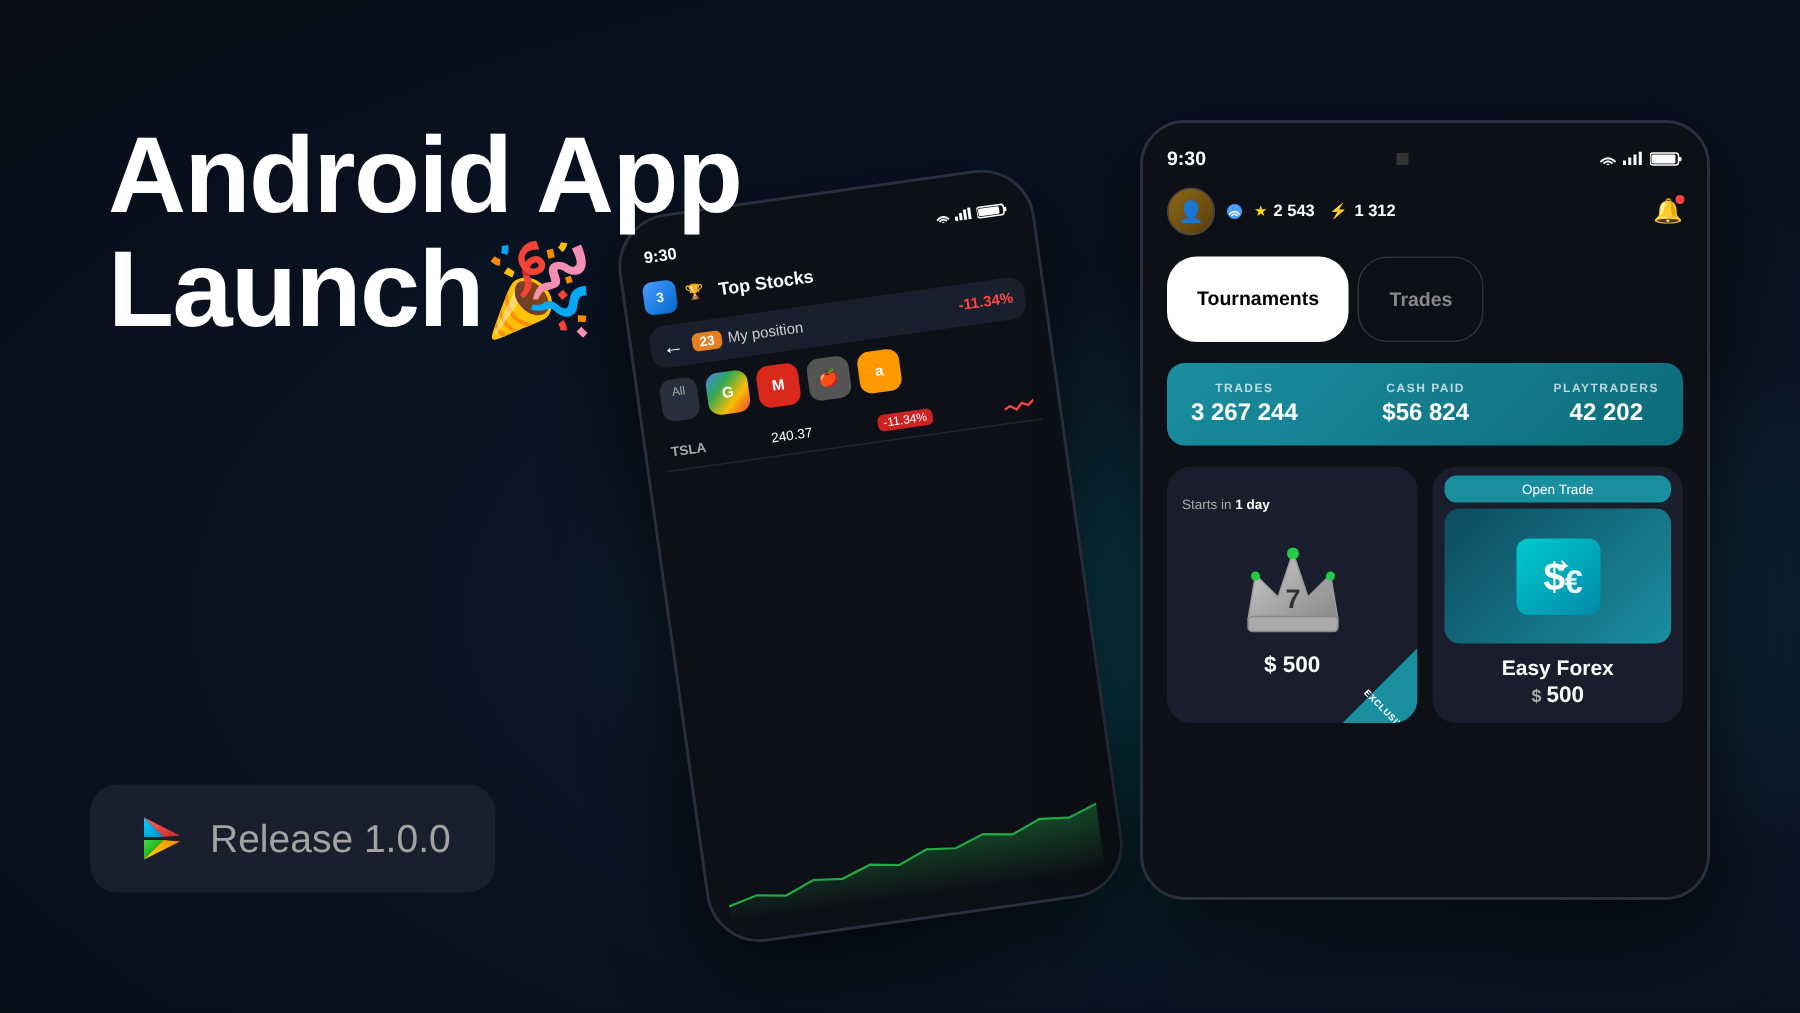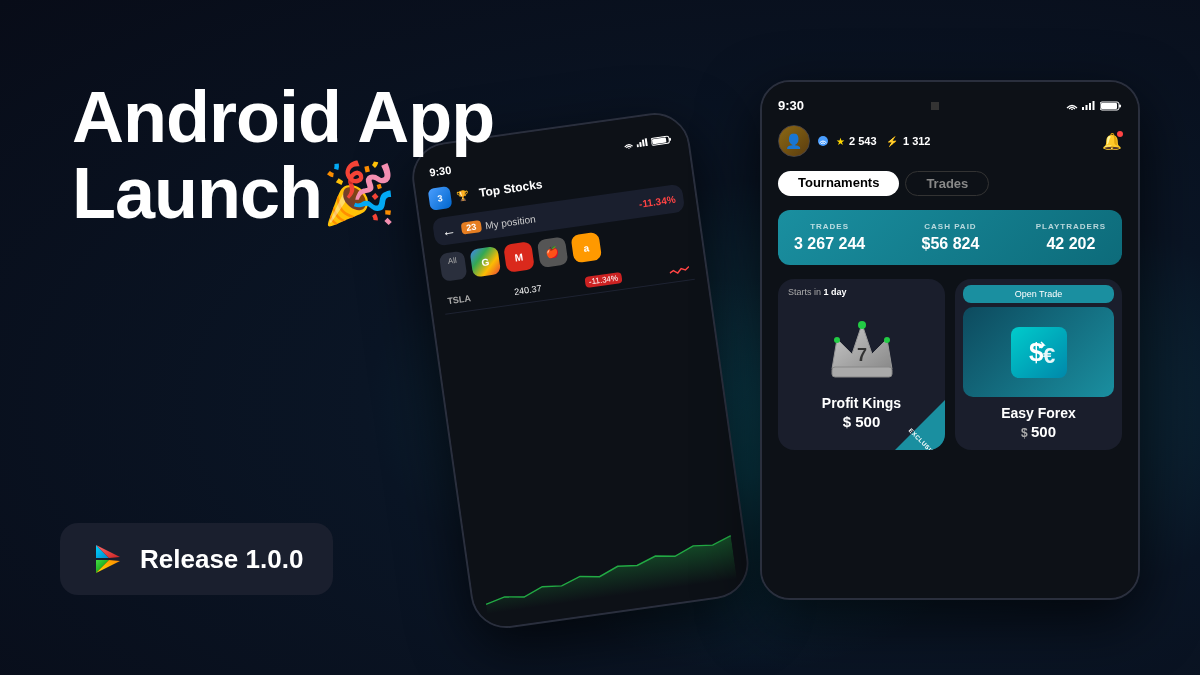--- a/index.html
+++ b/index.html
@@ -69,22 +69,22 @@
       gap: 14px;
     }
 
     .play-icon {
       width: 36px;
       height: 36px;
     }
 
     .release-text {
       font-size: 26px;
-      font-weight: 700;
-      color: #ffffff;
+      font-weight: 400;
+      color: #a3a3a3;
     }
 
     
     .phone-left {
       position: absolute;
       left: 480px;
       top: 120px;
       width: 280px;
       height: 490px;
       background: #111420;
@@ -340,21 +340,21 @@
       margin-left: auto;
     }
 
     .tabs-row {
       display: flex;
       gap: 6px;
       margin-bottom: 14px;
     }
 
     .tab-btn {
-      padding: 4px 20px;
+      padding: 20px 20px;
       border-radius: 20px;
       font-size: 13px;
       font-weight: 600;
       cursor: pointer;
     }
 
     .tab-active {
       background: #ffffff;
       color: #000000;
     }
@@ -402,21 +402,21 @@
 
     .tournament-card {
       flex: 1;
       background: #1a1e2c;
       border-radius: 16px;
       overflow: hidden;
       position: relative;
     }
 
     .starts-in-label {
-      padding: 8px 10px 4px;
+      padding: 20px 10px 4px;
       font-size: 9px;
       color: #aaa;
     }
 
     .starts-in-value {
       color: #ffffff;
       font-weight: 600;
     }
 
     .tournament-image {
@@ -710,21 +710,20 @@
 
             <rect x="10" y="58" width="60" height="10" rx="3" fill="#aaaaaa" stroke="#888" stroke-width="1"></rect>
 
             <text x="40" y="52" text-anchor="middle" font-size="18" font-weight="bold" fill="#333">7</text>
 
             <circle cx="40" cy="16" r="4" fill="#22cc44"></circle>
             <circle cx="15" cy="31" r="3" fill="#22cc44"></circle>
             <circle cx="65" cy="31" r="3" fill="#22cc44"></circle>
           </svg>
         </div>
-        <div class="tournament-name">Profit Kings</div>
         <div class="tournament-price">$ 500</div>
 
         <div style="position:absolute;bottom:0;right:0;width:0;height:0;
           border-left:50px solid transparent;
           border-bottom:50px solid #1a8fa0;
           "></div>
         <div style="position:absolute;bottom:4px;right:2px;
           color:white;font-size:6px;font-weight:900;letter-spacing:0.5px;
           transform:rotate(45deg);white-space:nowrap;">EXCLUSIVE</div>
       </div>

